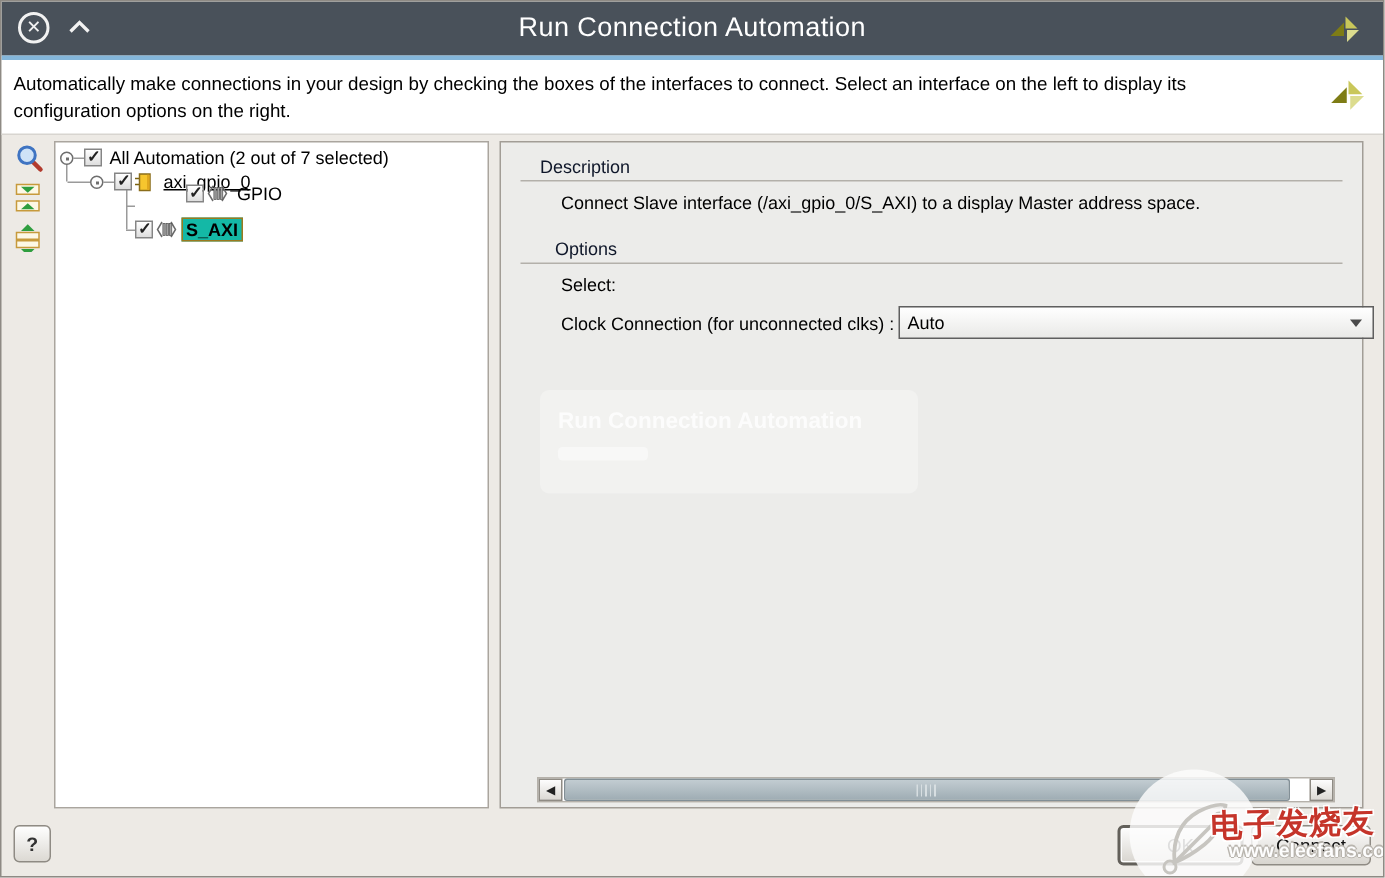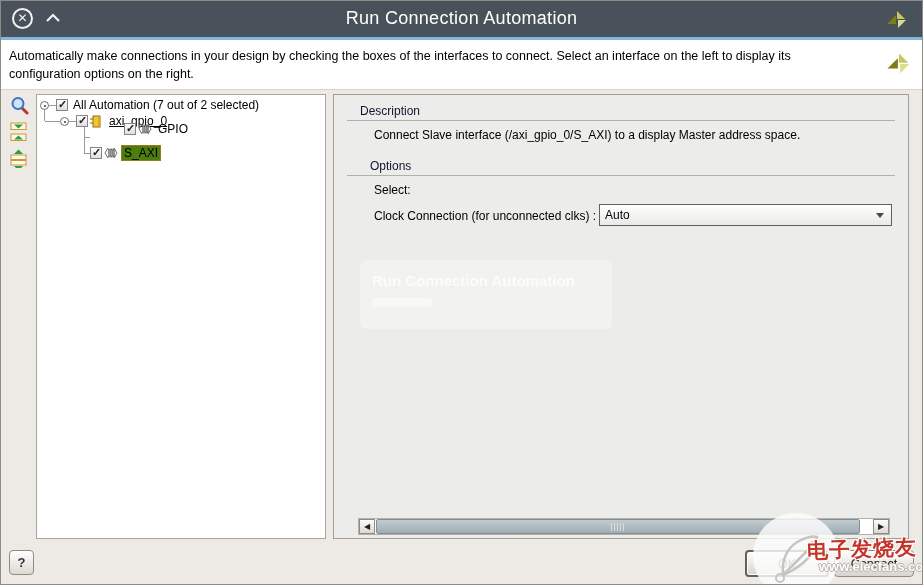--- a/index.html
+++ b/index.html
@@ -27,30 +27,30 @@
 
   
   .tree-panel { position:absolute; left:35px; top:93px; width:290px; height:445px; background:#ffffff; border:1px solid #aaa59e; }
   .tree-row { position:absolute; display:flex; align-items:center; height:16px; font-size:12px; color:#000; white-space:nowrap; cursor:default; }
   .expander { width:9px; height:9px; border:1px solid #6e6e6e; border-radius:50%; background:#fdfdfd; position:relative; flex:none; }
   .expander::after { content:""; position:absolute; left:3px; top:3px; width:2px; height:2px; background:#6e6e6e; }
   .conn { width:7px; height:1px; background:#9a9a9a; flex:none; }
   .cbx { width:12px; height:12px; border:1px solid #858585; background:linear-gradient(#ffffff,#dedede); position:relative; flex:none; cursor:pointer; }
   .cbx::after { content:"✓"; position:absolute; left:1px; top:-2px; font-size:11px; font-weight:bold; color:#222; }
   .tree-label { padding:1px 3px; }
-  .tree-label.selected { background:#4d7c0f; border:1px solid #9c7a1e; padding:0 2px; }
+  .tree-label.selected { background:#14b8a6; border:1px solid #9c7a1e; padding:0 2px;font-weight:bold; }
   .gline { position:absolute; background:#9a9a9a; }
   .mi { margin:0 3px 0 2px; flex:none; display:flex; }
 
   
   .right-panel { position:absolute; left:332px; top:93px; width:576px; height:445px; background:#ececea; border:1px solid #a29d96; }
   .sec-head { position:absolute; font-size:12px; color:#0f172a; }
   .sec-line { position:absolute; height:1px; background:#b3b0aa; left:13px; right:13px; }
   .body-text { position:absolute; font-size:12px; color:#000; white-space:nowrap; }
-  .combo { position:absolute; left:265px; top:109px; width:293px; height:22px; background:linear-gradient(#ffffff,#e9e9e7);
+  .combo { position:absolute; left:265px; top:109px; width:317px; height:22px; background:linear-gradient(#ffffff,#e9e9e7);
            border:1px solid #5f5f5f; font-size:12px; color:#000; display:flex; align-items:center; padding-left:5px; cursor:pointer; }
   .combo-arrow { position:absolute; right:7px; top:8px; width:0; height:0; border-left:4px solid transparent; border-right:4px solid transparent; border-top:5px solid #4a4a4a; }
 
   .ghost-box { position:absolute; left:26px; top:165px; width:252px; height:69px; background:rgba(255,255,255,0.30); border-radius:6px; }
   .ghost-t1 { position:absolute; left:12px; top:12px; font-size:15px; font-weight:bold; color:rgba(255,255,255,0.78); white-space:nowrap; }
   .ghost-t2 { position:absolute; left:12px; top:38px; width:60px; height:9px; background:rgba(255,255,255,0.45); border-radius:3px; }
 
   
   .hscroll { position:absolute; left:24px; top:423px; width:532px; height:17px; background:#ffffff; border:1px solid #b5b1aa; display:flex; }
   .scroll-arrow { width:16px; height:15px; background:linear-gradient(#fdfdfd,#dcd9d4); border:1px solid #8f8b84;
@@ -133,21 +133,21 @@
     <div class="gline" style="left:7px; top:13px; width:1px; height:13px;"></div>
     <div class="gline" style="left:8px; top:26px; width:15px; height:1px;"></div>
     <div class="gline" style="left:47px; top:31px; width:1px; height:27px;"></div>
     <div class="gline" style="left:47px; top:42px; width:6px; height:1px;"></div>
     <div class="gline" style="left:47px; top:58px; width:6px; height:1px;"></div>
 
     <div class="tree-row" style="left:3px; top:2px;">
       <span class="expander"></span>
       <span class="conn"></span>
       <span class="cbx"></span>
-      <span class="tree-label" style="margin-left:2px;">All Automation (7 out of 2 selected)</span>
+      <span class="tree-label" style="margin-left:2px;">All Automation (2 out of 7 selected)</span>
     </div>
 
     <div class="tree-row" style="left:23px; top:18px;text-decoration:underline;">
       <span class="expander"></span>
       <span class="conn"></span>
       <span class="cbx"></span>
       <span class="mi">
         <svg width="13" height="13" viewBox="0 0 13 13">
           <line x1="0" y1="4" x2="3" y2="4" stroke="#7a6210"></line>
           <line x1="0" y1="8" x2="3" y2="8" stroke="#7a6210"></line>

